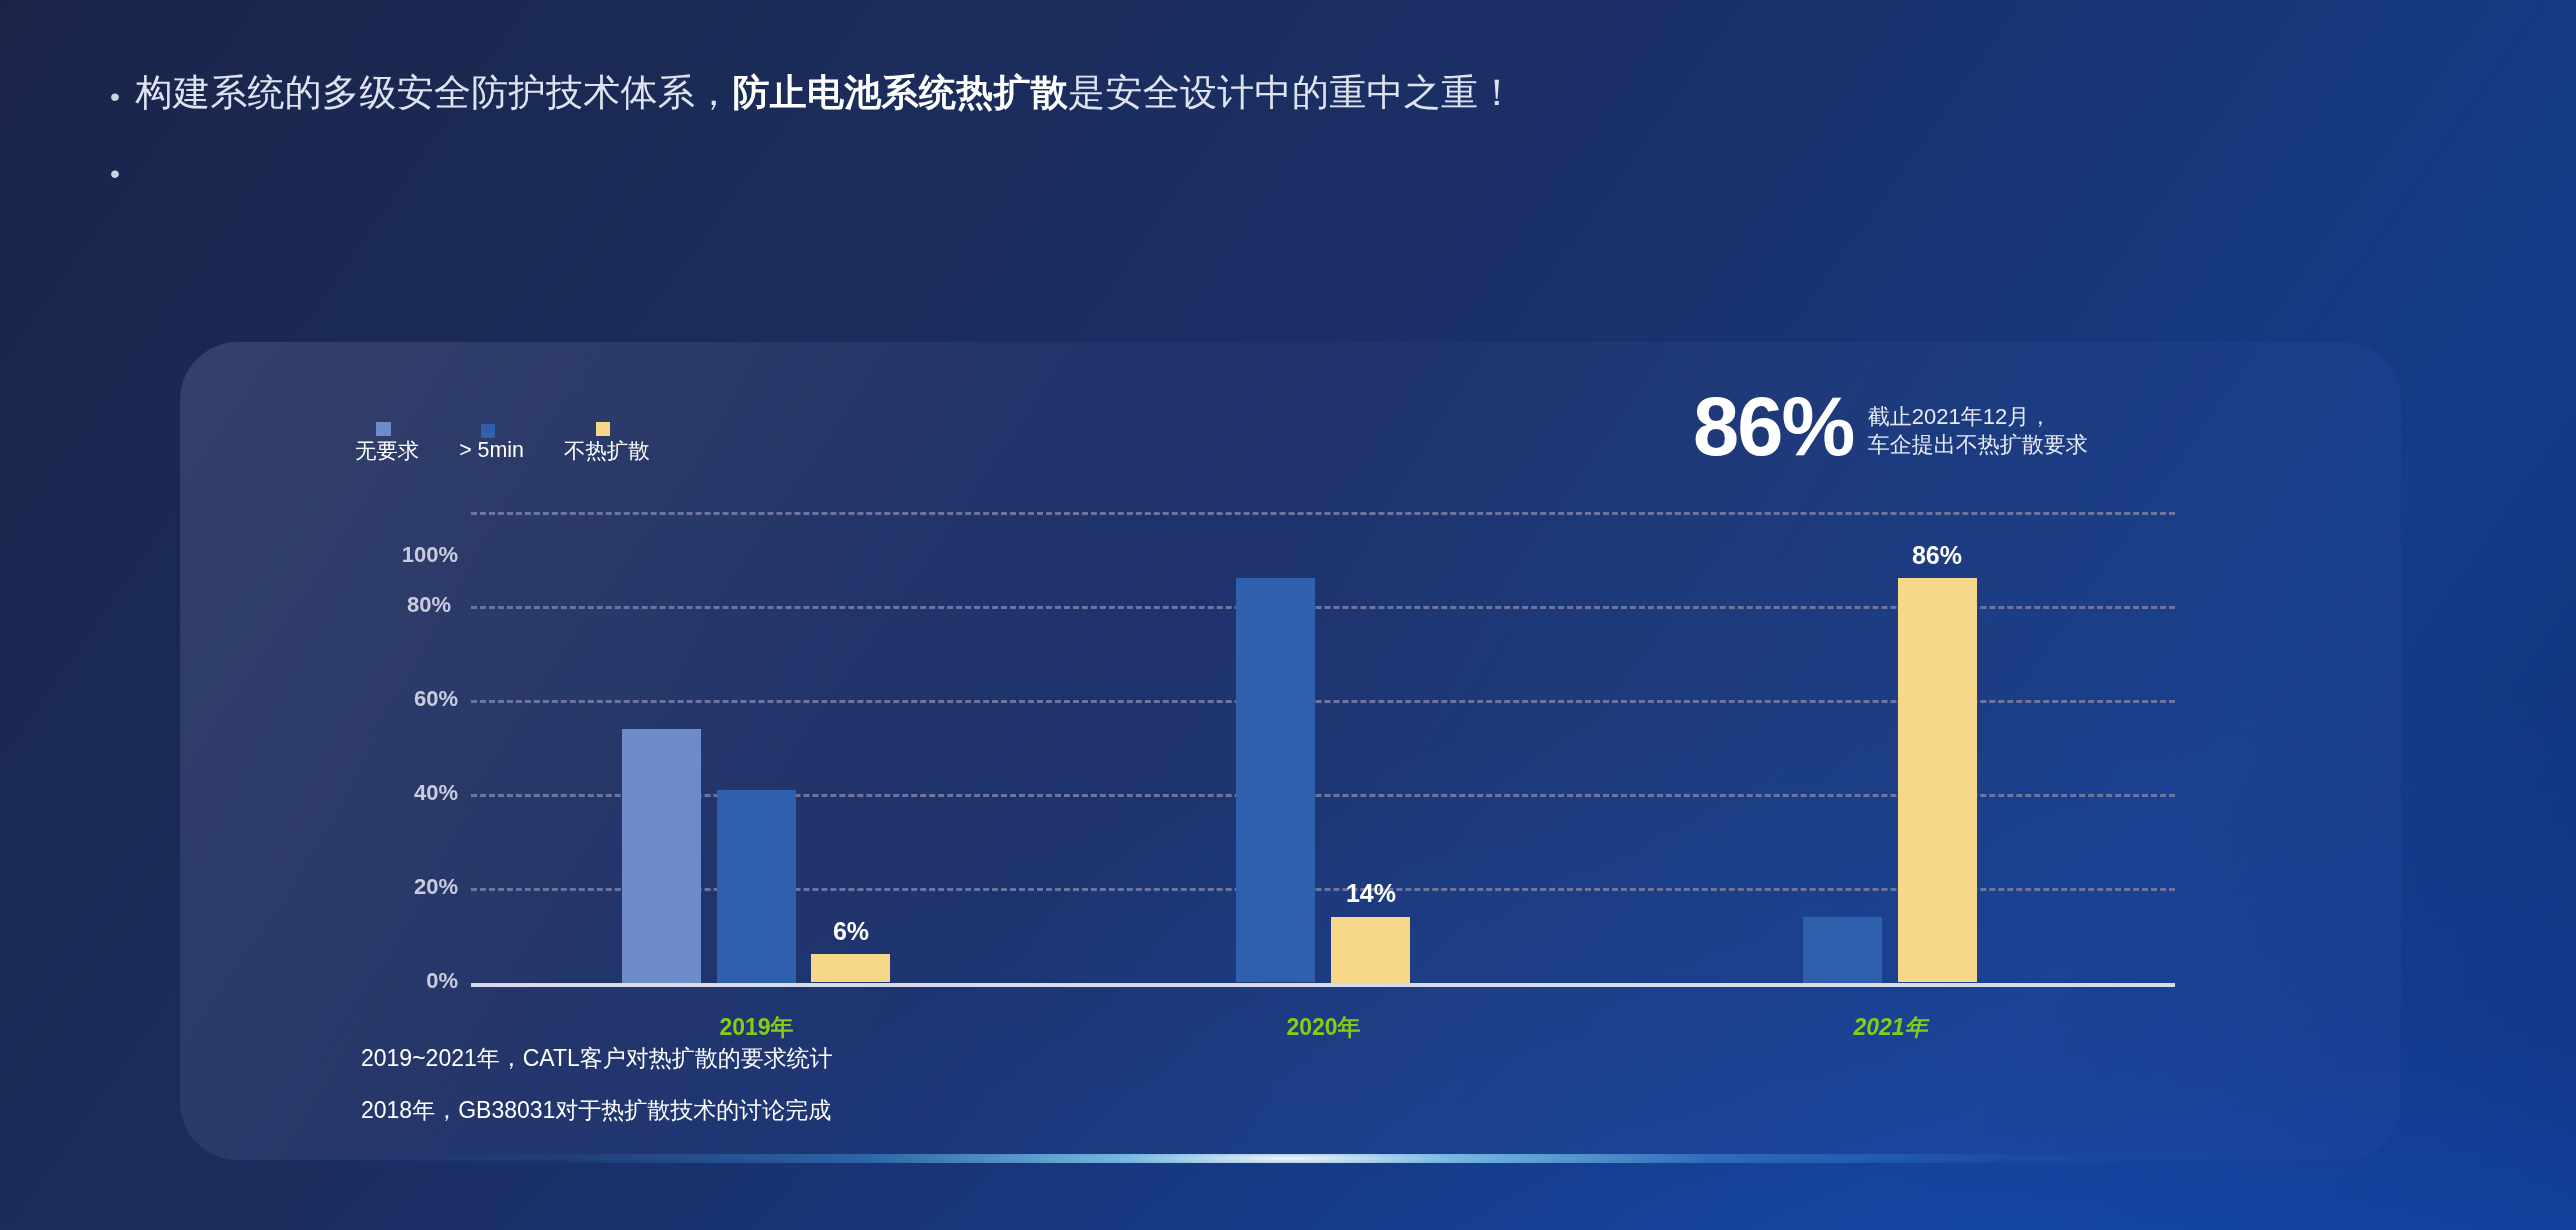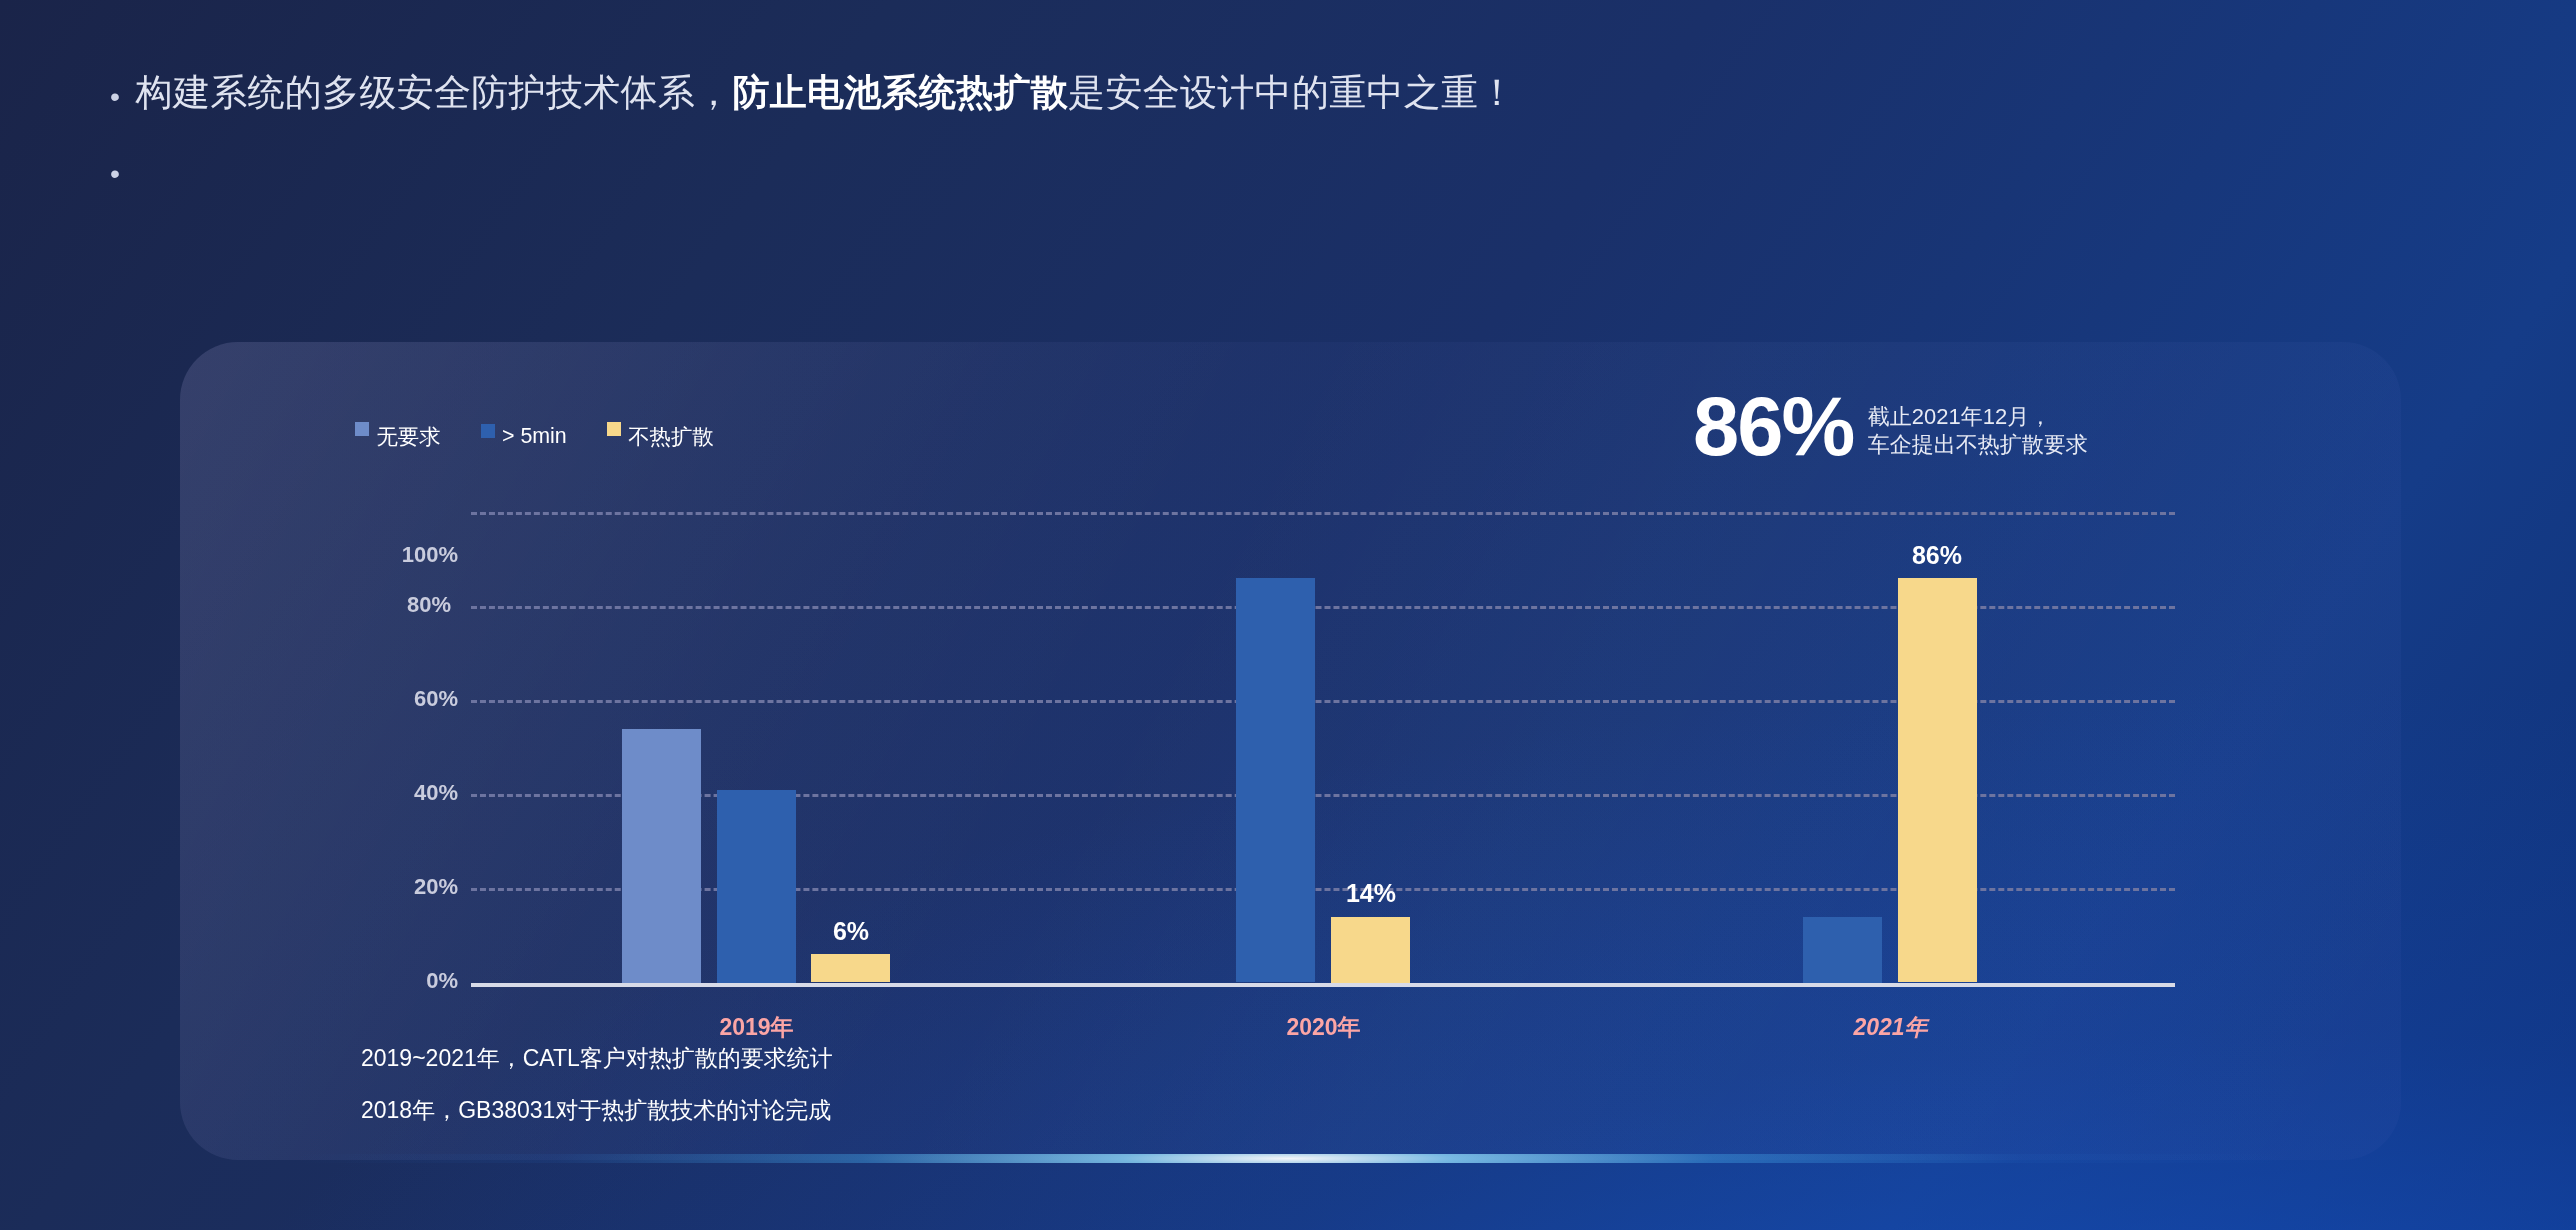--- a/index.html
+++ b/index.html
@@ -43,21 +43,21 @@
     position:absolute; left:0; top:0; width:100%; height:100%;
     background:linear-gradient(118deg, rgba(255,255,255,0.045) 0%, rgba(255,255,255,0.0) 42%, rgba(255,255,255,0.02) 60%, rgba(255,255,255,0.0) 100%);
   }
   #bottom-glow {
     position:absolute; left:0; top:1154px; width:2576px; height:9px;
     background:radial-gradient(ellipse 46% 700% at 50% 50%, rgba(255,255,255,0.95) 0%, rgba(150,225,255,0.75) 14%, rgba(70,170,235,0.40) 36%, rgba(40,110,200,0.10) 62%, rgba(0,0,0,0) 84%);
   }
 
   
   #legend { position:absolute; left:355px; top:422px; display:flex; align-items:center; }
-  .legend-item { display:flex; align-items:flex-start; margin-right:40px; }
+  .legend-item { display:flex; align-items:center; margin-right:40px;flex-direction:column; }
   .legend-swatch { width:14.3px; height:14.3px; margin-right:7.1px; flex:0 0 auto; }
   .legend-label { color:#ffffff; font-size:21.4px; white-space:nowrap; }
 
   
   #stat-block { position:absolute; left:1693px; top:389px; display:flex; align-items:flex-end; }
   #stat-number {
     color:#ffffff; font-size:83px; font-weight:bold;
     line-height:0.92; letter-spacing:-1.9px;
   }
   #stat-caption { color:#e7eaf4; font-size:22px; line-height:1.28; margin-left:14.3px; margin-bottom:6.5px; white-space:nowrap; }
@@ -73,21 +73,21 @@
   }
   .axisline {
     position:absolute; height:3.9px; background:#d8dbe8;
   }
   .bar { position:absolute; }
   .bar-label {
     position:absolute; color:#ffffff; font-size:25px; font-weight:bold;
     text-align:center; white-space:nowrap;
   }
   .xtick-label {
-    position:absolute; color:#fca5a5; font-size:23px; font-weight:bold;
+    position:absolute; color:#84cc16; font-size:23px; font-weight:bold;
     text-align:center; white-space:nowrap;
   }
 
   
   #footnotes { position:absolute; left:361px; top:1047px; }
   .footnote { color:#ffffff; font-size:23px; line-height:1.0; margin-bottom:28.5px; white-space:nowrap; }
 </style>
 </head>
 <body>
 

